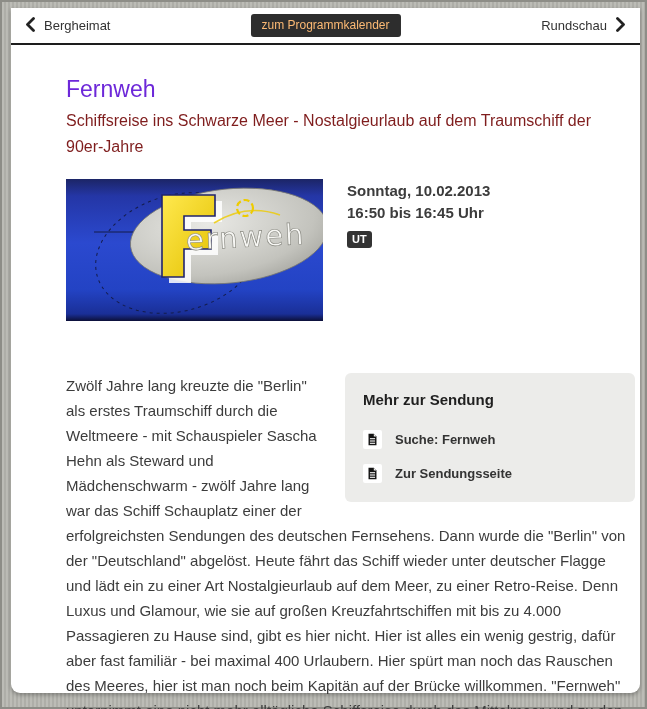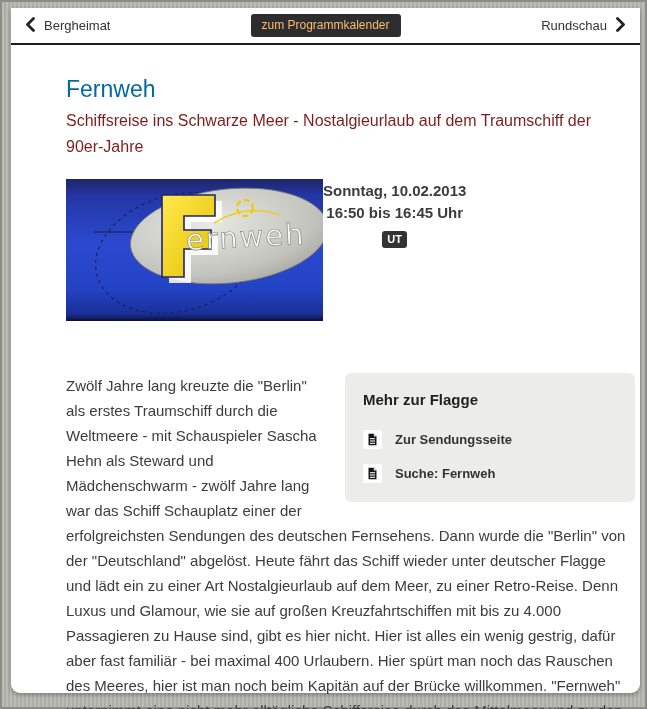--- a/index.html
+++ b/index.html
@@ -26,26 +26,26 @@
   .nav-right { margin-left: auto; }
   .nav-center { position: absolute; left: 50%; transform: translateX(-50%); }
   .calendar-btn {
     background: #2d2d2d; color: #fdba74; font-size: 12px; font-family: inherit;
     padding: 4px 11px 5px; border: none; border-radius: 3px; cursor: pointer;
   }
 
   
   .content { padding: 31px 0 0 55px; width: 624px; }
   .inner { width: 569px; }
-  .page-title { font-size: 23px; font-weight: 400; color: #0369a1; margin-bottom: 5px; }
+  .page-title { font-size: 23px; font-weight: 400; color: #6d28d9; margin-bottom: 5px; }
   .page-subtitle { font-size: 16px; font-weight: 400; color: #7f1d1d; line-height: 26px; margin-bottom: 19px; width: 540px; }
 
   .media-row { display: flex; margin-bottom: 52px; }
   .thumb { width: 257px; height: 142px; flex: 0 0 auto; display: block; }
-  .broadcast { padding-top: 1px; color: #3c3c3c; text-align: center; }
+  .broadcast { margin-left: 24px; padding-top: 1px; color: #3c3c3c; }
   .b-date, .b-time { font-size: 15px; font-weight: bold; line-height: 22px; }
   .badge {
     display: inline-block; background: #333333; color: #fff; font-size: 11px;
     font-weight: bold; padding: 2px 5px 3px; border-radius: 3px; margin: 7px 0 11px;
   }
   .b-channel { font-size: 15px; }
 
   .article { font-size: 15px; line-height: 25px; color: #3c3c3c; padding-bottom: 18px; }
   .article::after { content: ""; display: block; clear: both; }
   .more-box {
@@ -126,45 +126,45 @@
 
           <div class="broadcast">
             <div class="b-date">Sonntag, 10.02.2013</div>
             <div class="b-time">16:50 bis 16:45 Uhr</div>
             <div><span class="badge">UT</span></div>
           </div>
         </div>
 
         <div class="article">
           <div class="more-box">
-            <div class="more-heading">Mehr zur Flagge</div>
+            <div class="more-heading">Mehr zur Sendung</div>
+            <div class="more-link">
+              <span class="doc-tile">
+                <svg width="15" height="15" viewBox="0 0 17 17">
+                    <path d="M4,2 h6 l3,3 v10 h-9 z" fill="#141414"></path>
+                    <path d="M10,2 l3,3 h-3 z" fill="#ececea"></path>
+                    <rect x="5.6" y="7" width="5.8" height="1.2" fill="#fff"></rect>
+                    <rect x="5.6" y="9.6" width="5.8" height="1.2" fill="#fff"></rect>
+                    <rect x="5.6" y="12.2" width="5.8" height="1.2" fill="#fff"></rect>
+                  </svg>
+              </span>
+              <span class="more-link-label">Suche: Fernweh</span>
+            </div>
             <div class="more-link">
               <span class="doc-tile">
                 <svg width="15" height="15" viewBox="0 0 17 17">
                     <path d="M4,2 h6 l3,3 v10 h-9 z" fill="#141414"></path>
                     <path d="M10,2 l3,3 h-3 z" fill="#ececea"></path>
                     <rect x="5.6" y="7" width="5.8" height="1.2" fill="#fff"></rect>
                     <rect x="5.6" y="9.6" width="5.8" height="1.2" fill="#fff"></rect>
                     <rect x="5.6" y="12.2" width="5.8" height="1.2" fill="#fff"></rect>
                   </svg>
               </span>
               <span class="more-link-label">Zur Sendungsseite</span>
             </div>
-            <div class="more-link">
-              <span class="doc-tile">
-                <svg width="15" height="15" viewBox="0 0 17 17">
-                    <path d="M4,2 h6 l3,3 v10 h-9 z" fill="#141414"></path>
-                    <path d="M10,2 l3,3 h-3 z" fill="#ececea"></path>
-                    <rect x="5.6" y="7" width="5.8" height="1.2" fill="#fff"></rect>
-                    <rect x="5.6" y="9.6" width="5.8" height="1.2" fill="#fff"></rect>
-                    <rect x="5.6" y="12.2" width="5.8" height="1.2" fill="#fff"></rect>
-                  </svg>
-              </span>
-              <span class="more-link-label">Suche: Fernweh</span>
-            </div>
           </div>
           <p>Zwölf Jahre lang kreuzte die "Berlin" als erstes Traumschiff durch die Weltmeere - mit Schauspieler Sascha Hehn als Steward und Mädchenschwarm - zwölf Jahre lang war das Schiff Schauplatz einer der erfolgreichsten Sendungen des deutschen Fernsehens. Dann wurde die "Berlin" von der "Deutschland" abgelöst. Heute fährt das Schiff wieder unter deutscher Flagge und lädt ein zu einer Art Nostalgieurlaub auf dem Meer, zu einer Retro-Reise. Denn Luxus und Glamour, wie sie auf großen Kreuzfahrtschiffen mit bis zu 4.000 Passagieren zu Hause sind, gibt es hier nicht. Hier ist alles ein wenig gestrig, dafür aber fast familiär - bei maximal 400 Urlaubern. Hier spürt man noch das Rauschen des Meeres, hier ist man noch beim Kapitän auf der Brücke willkommen. "Fernweh" unternimmt eine nicht mehr alltägliche Schiffsreise durch das Mittelmeer und zu den Perlen des Schwarzen Meeres.</p>
         </div>
       </div>
     </div>
 
   </div>
 </div>
 
 </body></html>

